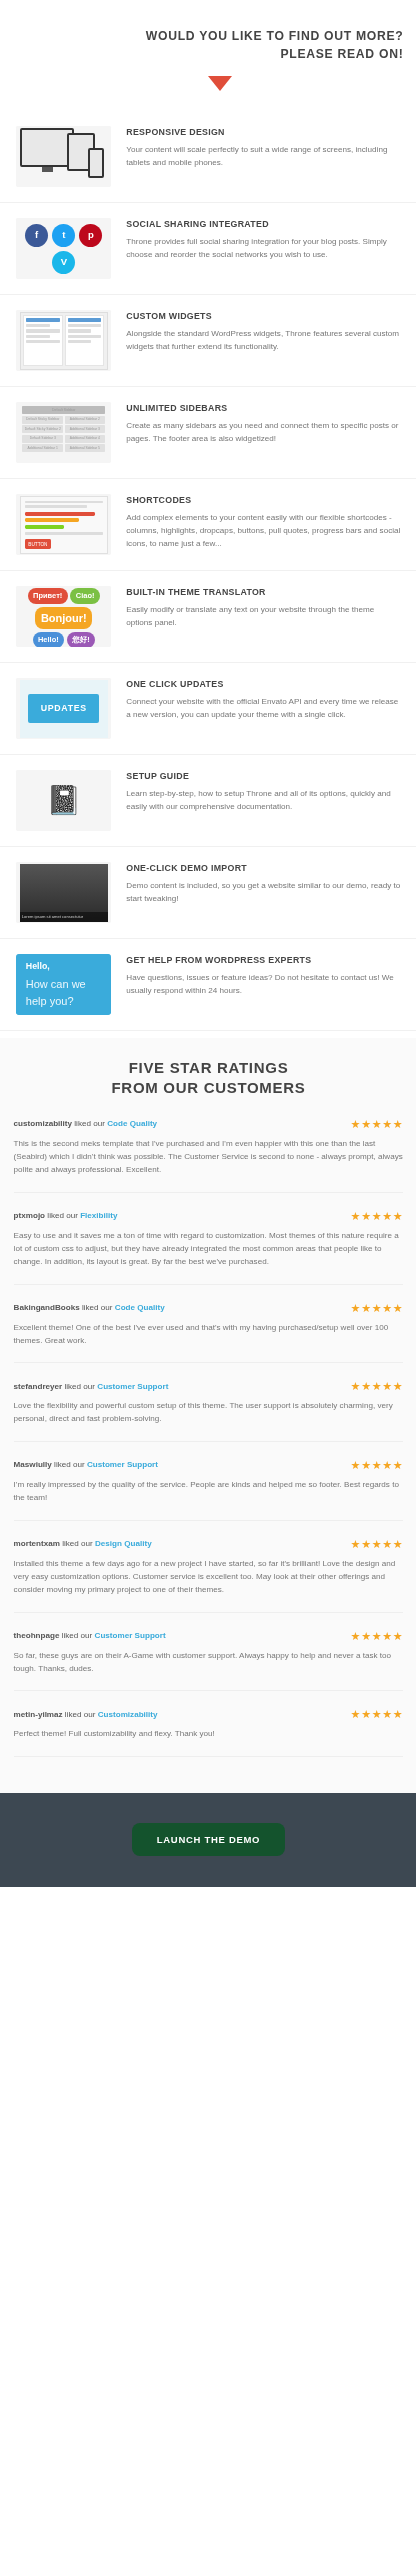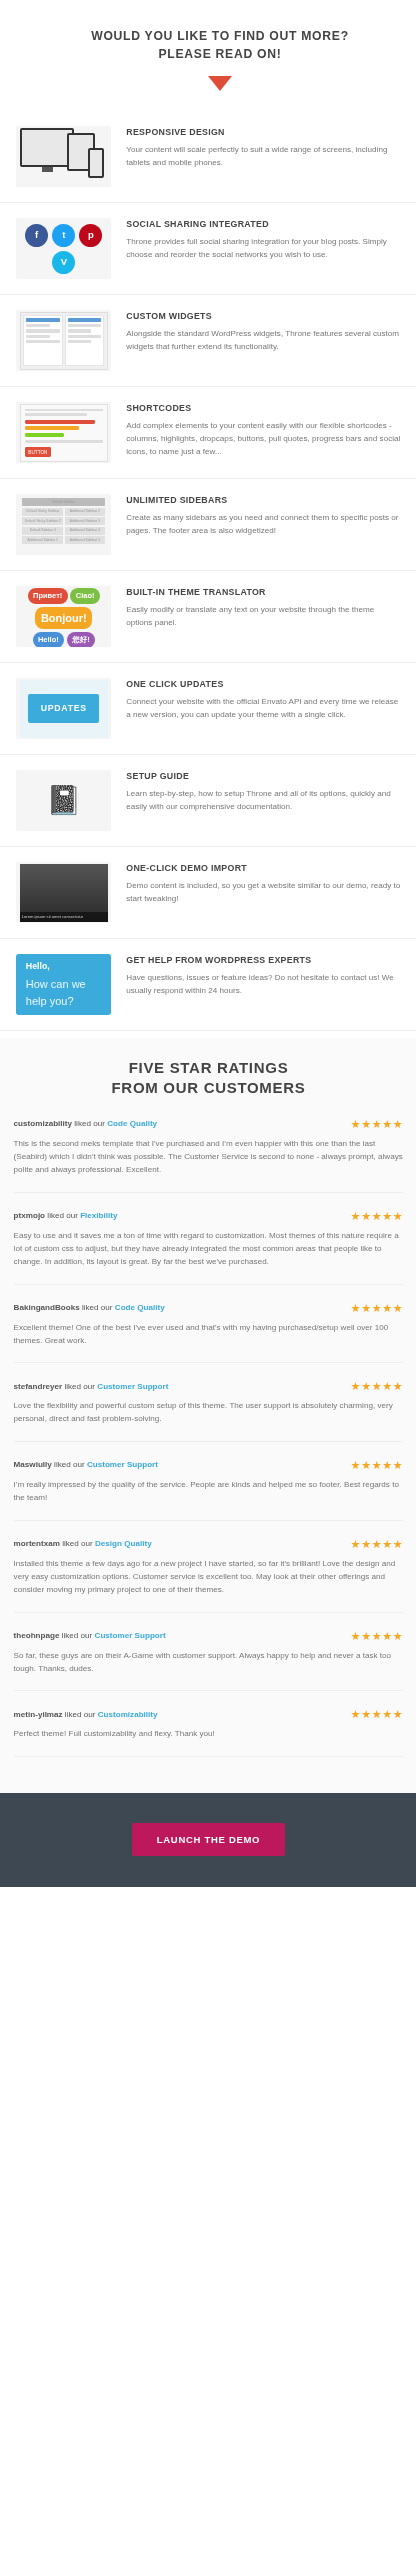--- a/index.html
+++ b/index.html
@@ -8,21 +8,21 @@
       background: #fff;
       width: 417px;
       margin: 0 auto;
       color: #555;
       font-size: 8.8px;
       line-height: 1.5;
     }
 
     
     .header-section {
-      text-align: center;
+      text-align: right;
       padding: 27px 13.6px 13.6px;
       background: #fff;
       margin-left: 23px;
     }
     .header-section h2 {
       font-size: 12.2px;
       font-weight: bold;
       color: #444;
       text-transform: uppercase;
       letter-spacing: 0.7px;
@@ -396,27 +396,27 @@
       font-size: 15px;
       font-weight: bold;
       text-transform: uppercase;
       color: #fff;
       line-height: 1.3;
       margin-bottom: 16.3px;
       letter-spacing: 0.7px;
     }
     .launch-btn {
       display: inline-block;
-      background: #be185d;
+      background: #14532d;
       color: #fff;
       font-size: 9.5px;
       font-weight: bold;
       text-transform: uppercase;
       padding: 9.5px 24.4px;
-      border-radius: 2px;
+      border-radius: 8px;
       letter-spacing: 0.7px;
       cursor: pointer;
     }
   </style>
 </head>
 <body>
 
 <div class="header-section">
   <h2>WOULD YOU LIKE TO FIND OUT MORE?</h2>
   <h2>PLEASE READ ON!</h2>
@@ -477,70 +477,70 @@
       </div>
     </div>
     <div class="feature-content">
       <div class="feature-title">CUSTOM WIDGETS</div>
       <div class="feature-desc">Alongside the standard WordPress widgets, Throne features several custom widgets that further extend its functionality.</div>
     </div>
   </div>
 
   <div class="feature-row">
     <div class="feature-image">
+      <div class="sidebar-mock">
+        <div class="sb-row">
+          <div class="sb-cell dark" style="font-size:3.4px;">Default Sidebar</div>
+        </div>
+        <div class="sb-row">
+          <div class="sb-cell" style="font-size:3.4px;">Default Sticky Sidebar</div>
+          <div class="sb-cell" style="font-size:3.4px;">Additional Sidebar 2</div>
+        </div>
+        <div class="sb-row">
+          <div class="sb-cell" style="font-size:3.4px;">Default Sticky Sidebar 2</div>
+          <div class="sb-cell" style="font-size:3.4px;">Additional Sidebar 3</div>
+        </div>
+        <div class="sb-row">
+          <div class="sb-cell" style="font-size:3.4px;">Default Sidebar 3</div>
+          <div class="sb-cell" style="font-size:3.4px;">Additional Sidebar 4</div>
+        </div>
+        <div class="sb-row">
+          <div class="sb-cell" style="font-size:3.4px;">Additional Sidebar 1</div>
+          <div class="sb-cell" style="font-size:3.4px;">Additional Sidebar 5</div>
+        </div>
+      </div>
+    </div>
+    <div class="feature-content">
+      <div class="feature-title">UNLIMITED SIDEBARS</div>
+      <div class="feature-desc">Create as many sidebars as you need and connect them to specific posts or pages. The footer area is also widgetized!</div>
+    </div>
+  </div>
+
+  <div class="feature-row">
+    <div class="feature-image">
       <div class="shortcodes-mock">
         <div class="sc-text-line"></div>
         <div class="sc-text-line" style="width:80%"></div>
         <div style="margin: 3.4px 0 2px;">
           <div class="sc-bar sc-bar-1"></div>
           <div class="sc-bar sc-bar-2"></div>
           <div class="sc-bar sc-bar-3"></div>
         </div>
         <div class="sc-text-line"></div>
         <span class="btn-mock">BUTTON</span>
       </div>
     </div>
     <div class="feature-content">
       <div class="feature-title">SHORTCODES</div>
       <div class="feature-desc">Add complex elements to your content easily with our flexible shortcodes - columns, highlights, dropcaps, buttons, pull quotes, progress bars and social icons, to name just a few...</div>
     </div>
   </div>
 
   <div class="feature-row">
     <div class="feature-image">
-      <div class="sidebar-mock">
-        <div class="sb-row">
-          <div class="sb-cell dark" style="font-size:3.4px;">Default Sidebar</div>
-        </div>
-        <div class="sb-row">
-          <div class="sb-cell" style="font-size:3.4px;">Default Sticky Sidebar</div>
-          <div class="sb-cell" style="font-size:3.4px;">Additional Sidebar 2</div>
-        </div>
-        <div class="sb-row">
-          <div class="sb-cell" style="font-size:3.4px;">Default Sticky Sidebar 2</div>
-          <div class="sb-cell" style="font-size:3.4px;">Additional Sidebar 3</div>
-        </div>
-        <div class="sb-row">
-          <div class="sb-cell" style="font-size:3.4px;">Default Sidebar 3</div>
-          <div class="sb-cell" style="font-size:3.4px;">Additional Sidebar 4</div>
-        </div>
-        <div class="sb-row">
-          <div class="sb-cell" style="font-size:3.4px;">Additional Sidebar 1</div>
-          <div class="sb-cell" style="font-size:3.4px;">Additional Sidebar 5</div>
-        </div>
-      </div>
-    </div>
-    <div class="feature-content">
-      <div class="feature-title">UNLIMITED SIDEBARS</div>
-      <div class="feature-desc">Create as many sidebars as you need and connect them to specific posts or pages. The footer area is also widgetized!</div>
-    </div>
-  </div>
-
-  <div class="feature-row">
-    <div class="feature-image">
       <div class="translator-mock">
         <div class="bubble bubble-red">Привет!</div>
         <div class="bubble bubble-green">Ciao!</div>
         <div class="bubble bubble-orange" style="font-size:11px;">Bonjour!</div>
         <div class="bubble bubble-blue">Hello!</div>
         <div class="bubble bubble-purple">您好!</div>
       </div>
     </div>
     <div class="feature-content">
       <div class="feature-title">BUILT-IN THEME TRANSLATOR</div>

